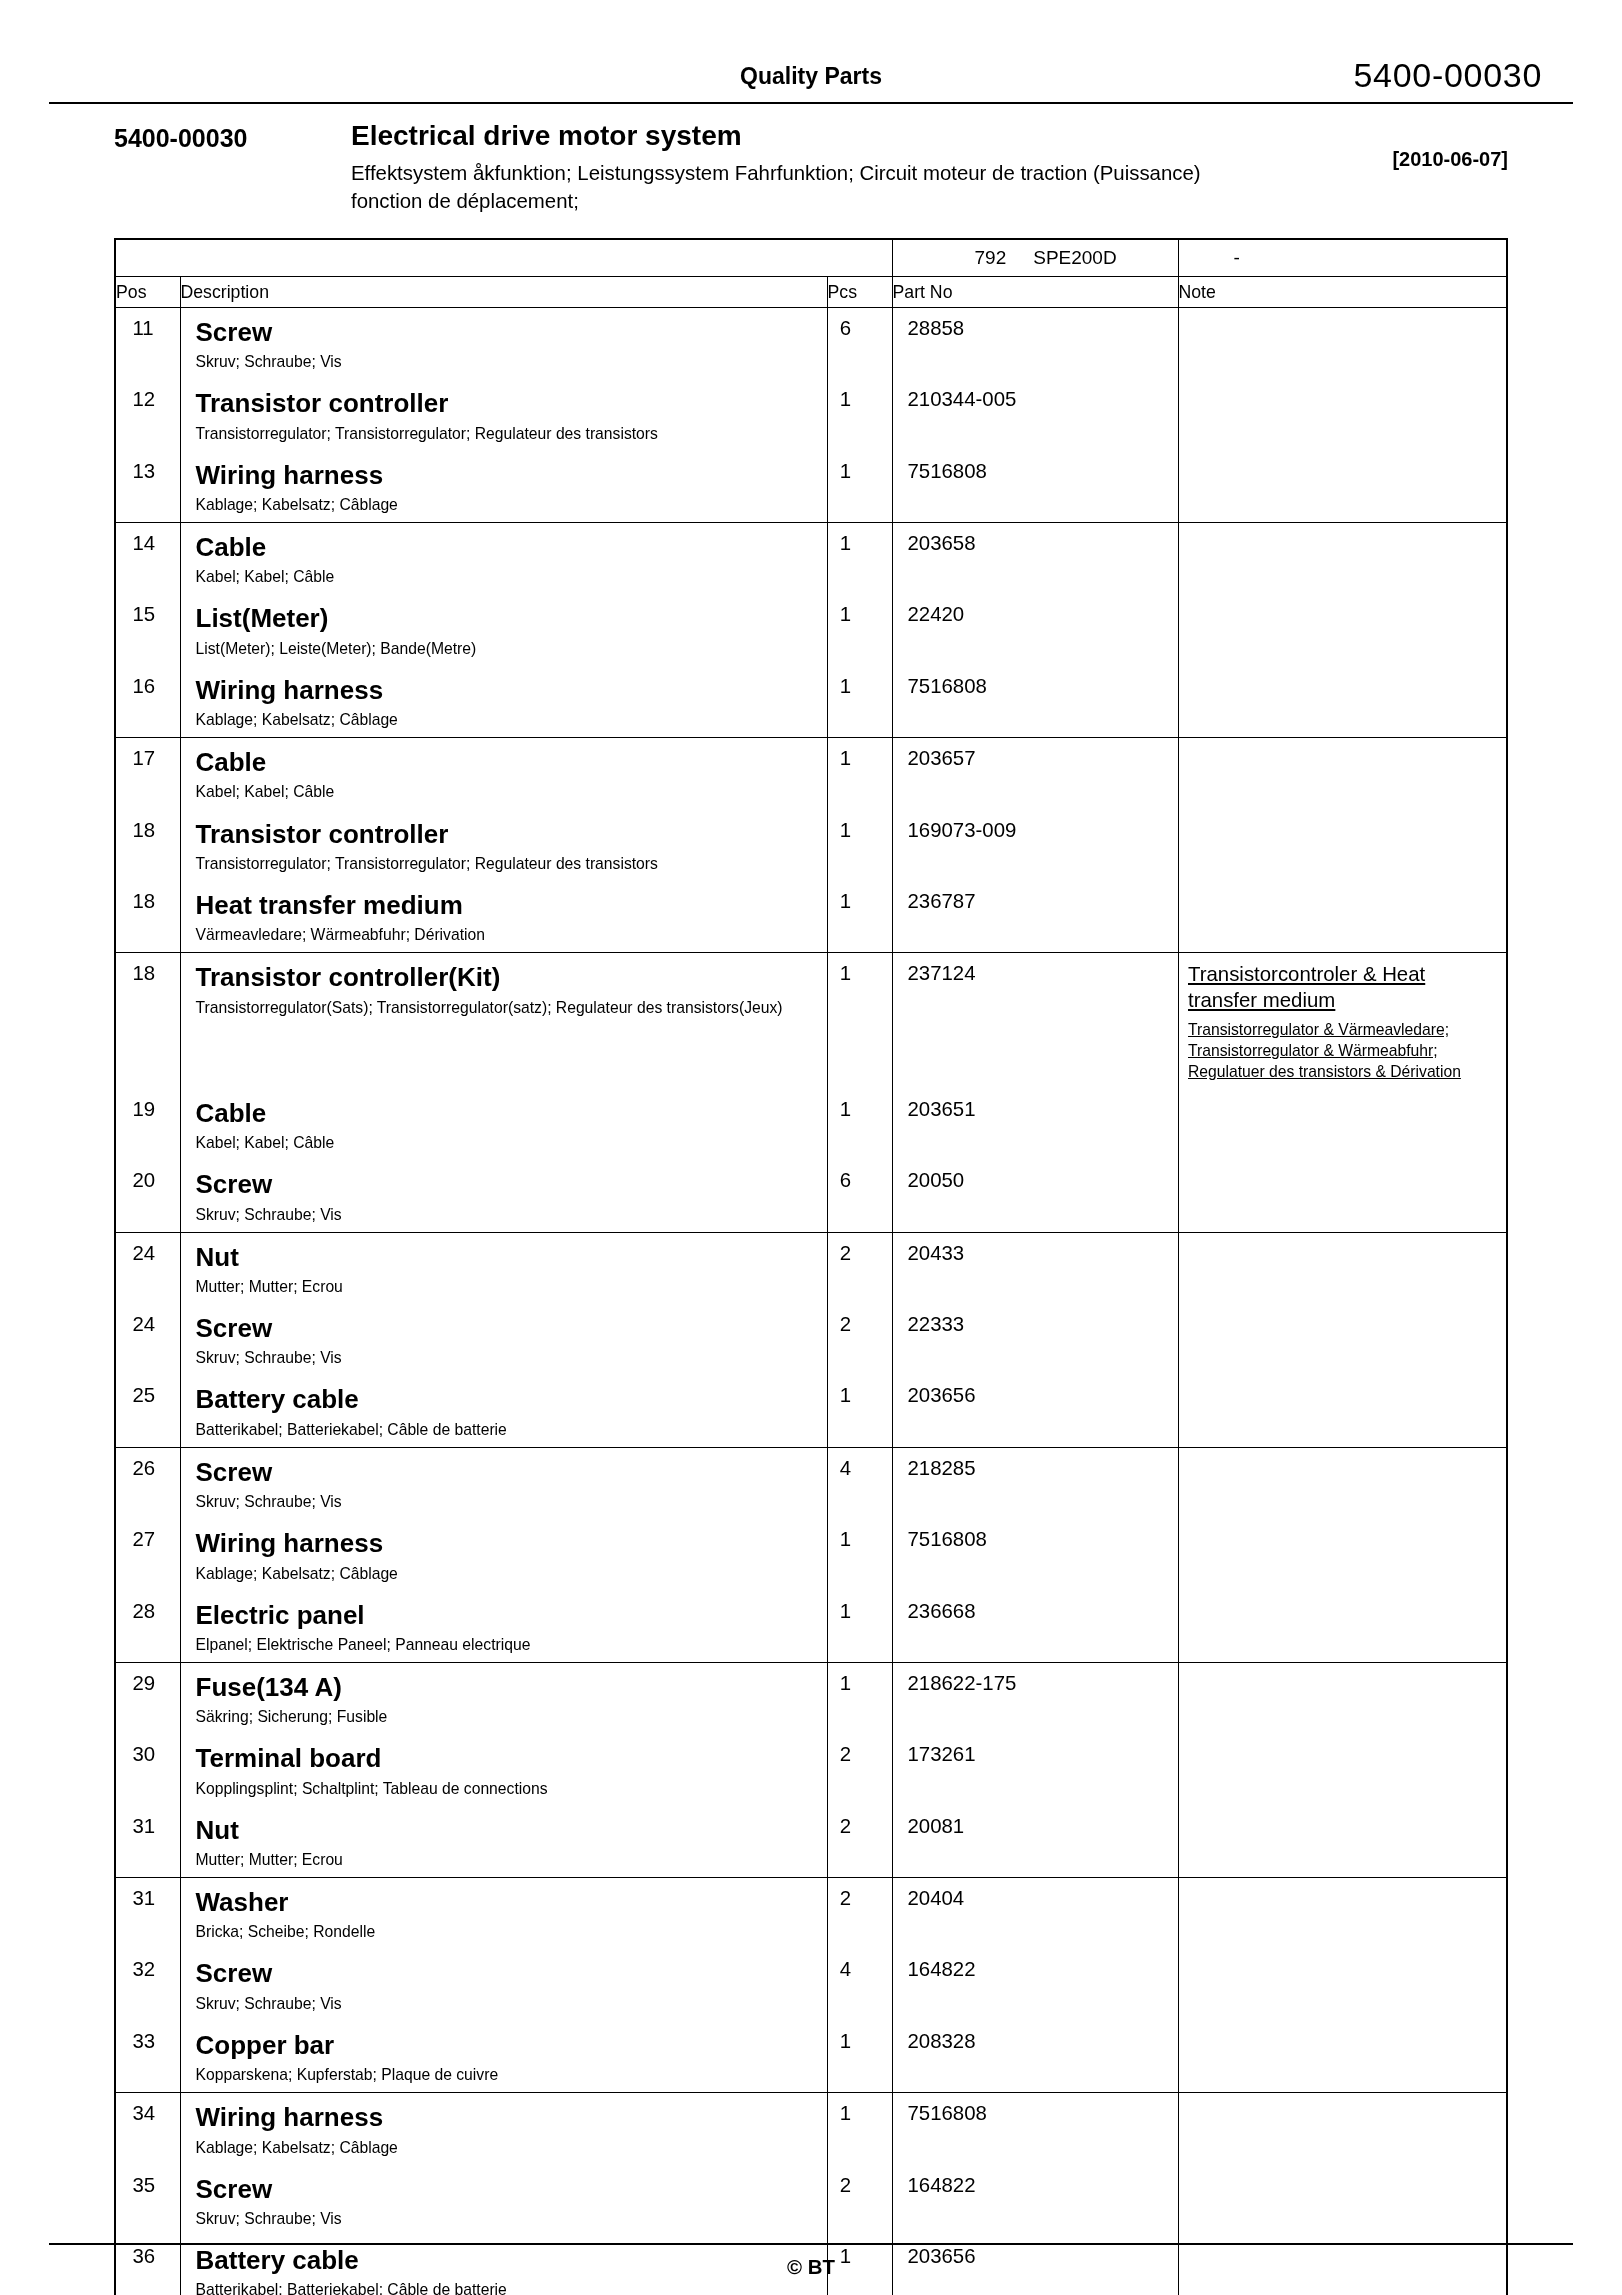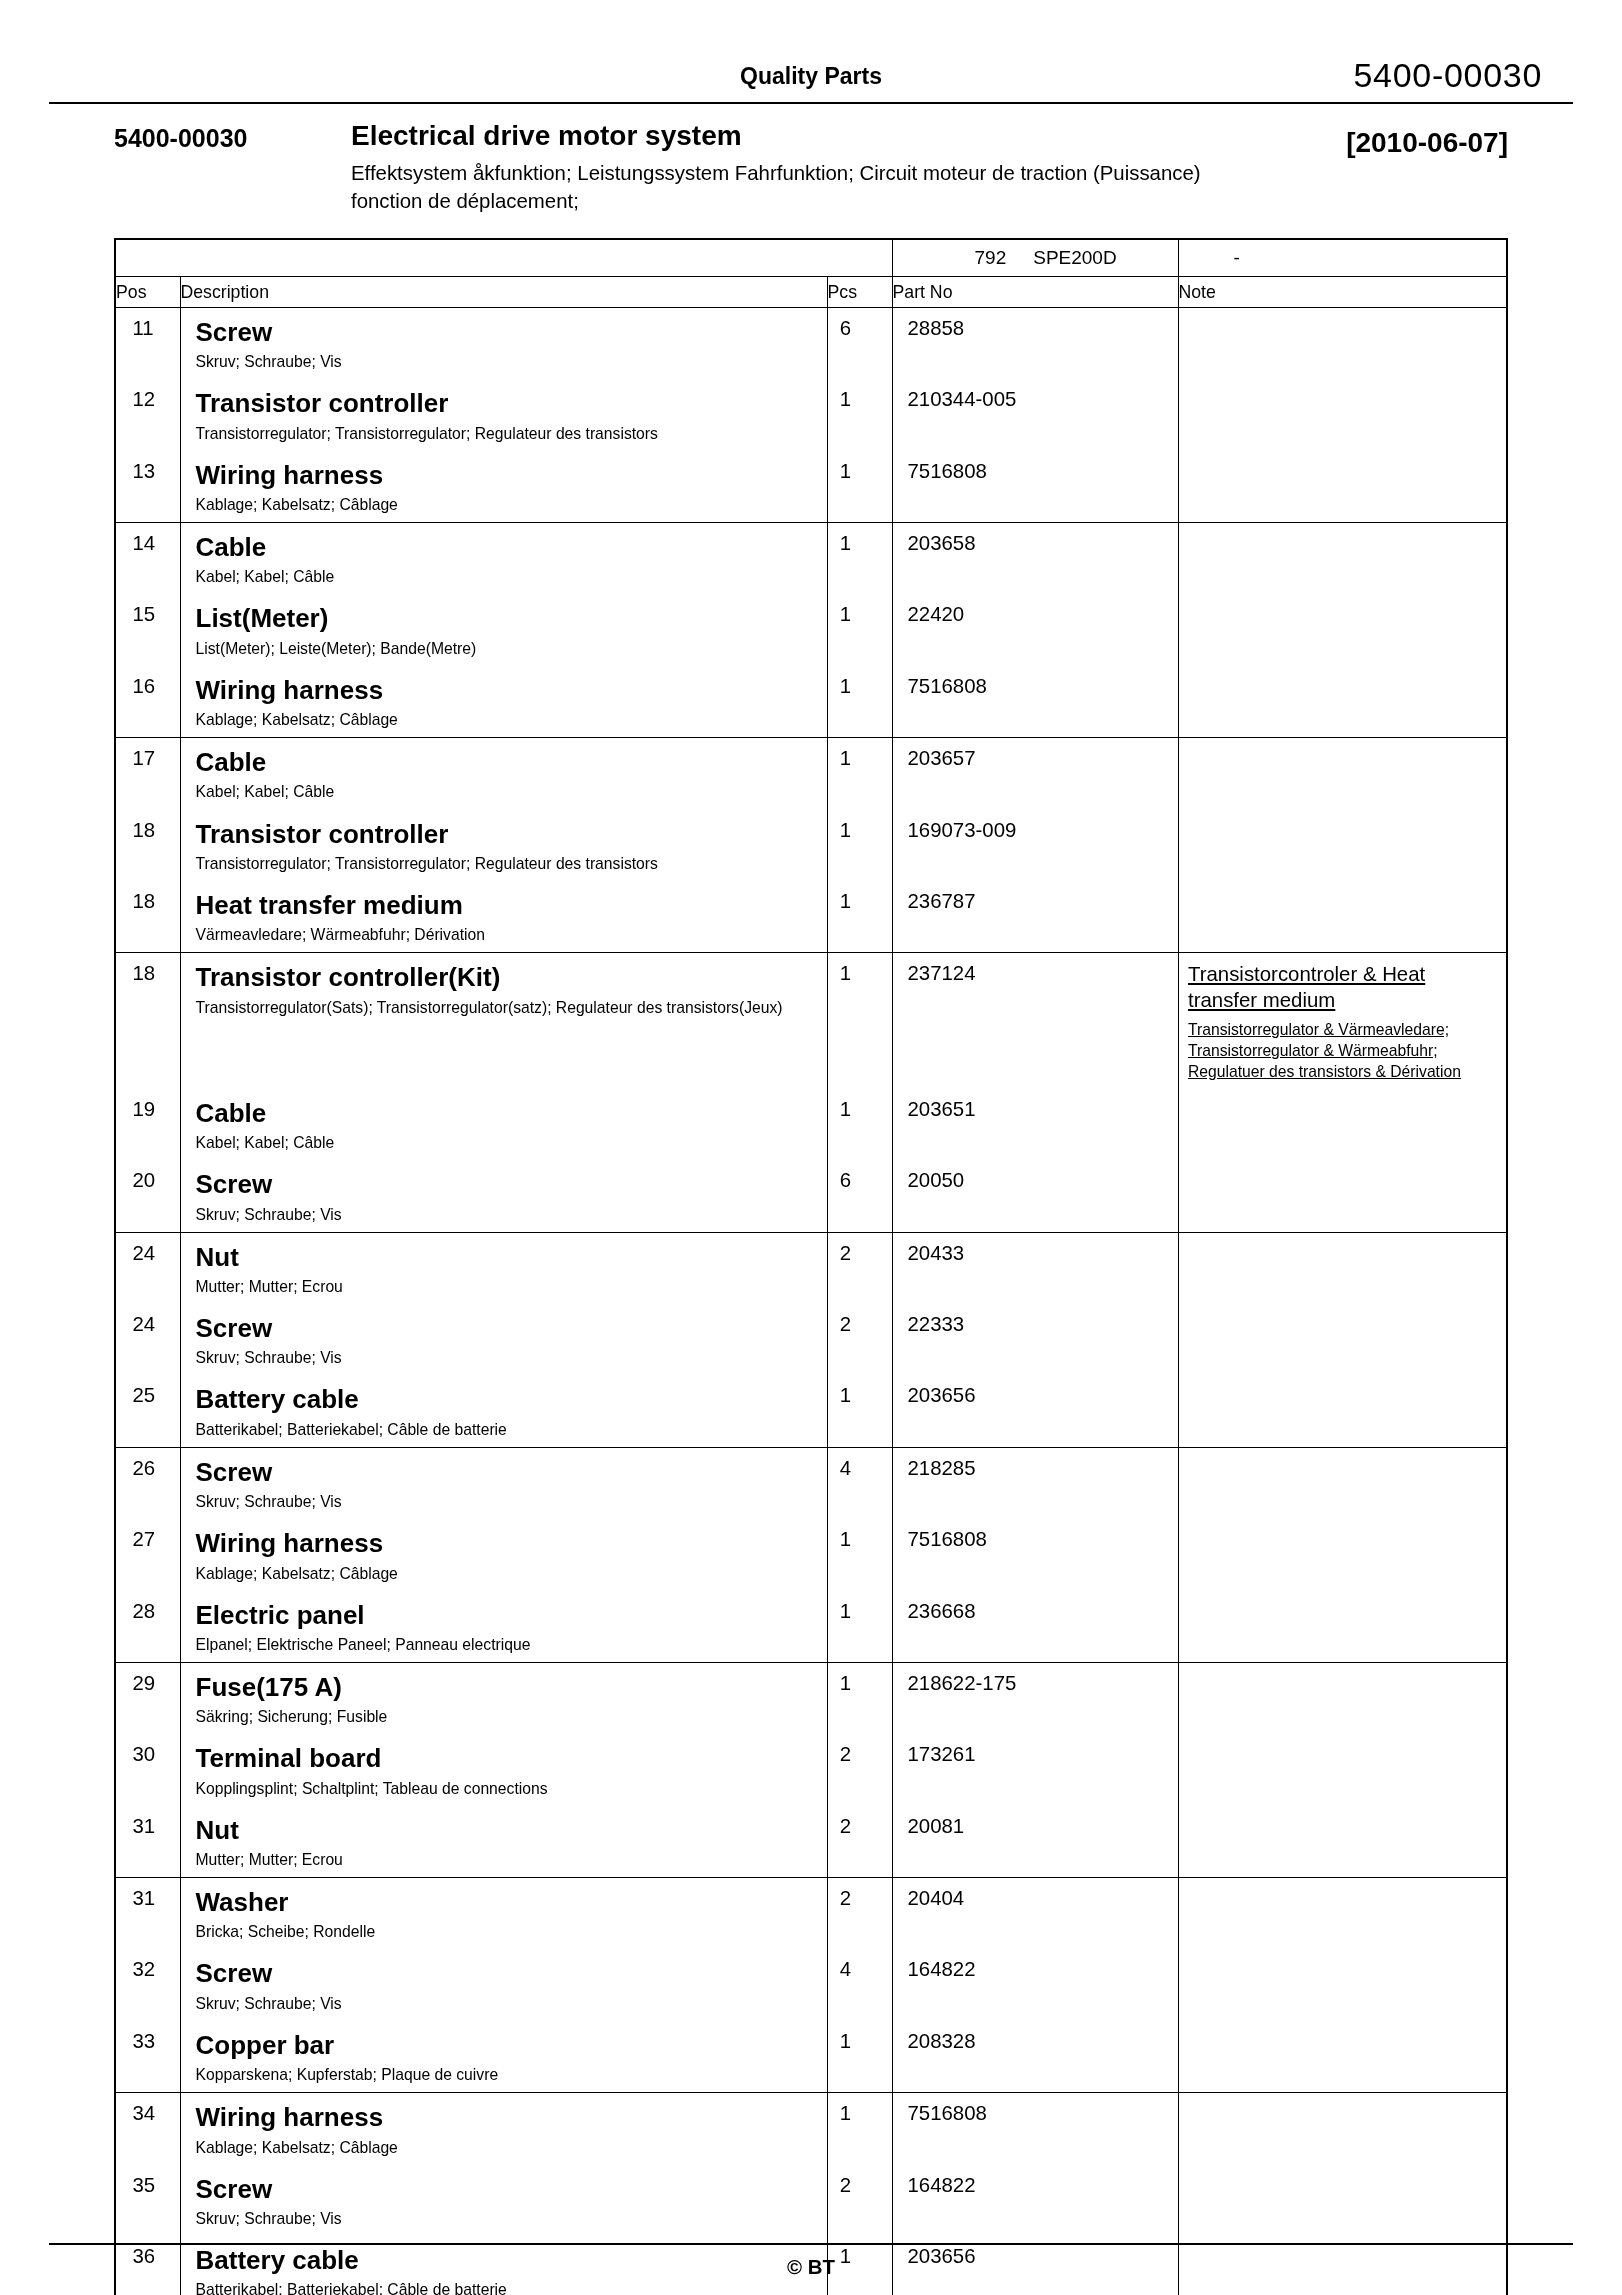--- a/index.html
+++ b/index.html
@@ -26,21 +26,21 @@
     font-size: 34px; font-weight: 400; letter-spacing: 0.7px;
   }
   .header-rule { border: none; border-top: 2.7px solid #000; margin: 6.8px 0 0; }
 
   
   .title-block { display: flex; align-items: flex-start; margin: 17.7px 65px 0; }
   .tb-code { width: 213px; font-weight: bold; font-size: 25px; padding-top: 2.7px; }
   .tb-main { flex: 1; margin-left: 24px; }
   .tb-title { font-weight: bold; font-size: 28px; margin: 0; line-height: 1.1; }
   .tb-sub { font-size: 20.4px; margin: 8.2px 0 0; line-height: 1.35; }
-  .tb-date { font-weight: bold; font-size: 28px; padding-top: 5.5px; white-space: nowrap; }
+  .tb-date { font-weight: bold; font-size: 20px; padding-top: 5.5px; white-space: nowrap; margin-top: 21px; }
 
   
   table.parts {
     margin: 22px 0 0 65px;
     width: 1393px;
     border-collapse: collapse;
     table-layout: fixed;
     border: 2px solid #000;
   }
   .parts td, .parts th {
@@ -367,21 +367,21 @@
     <td class="pcs">1</td>
     <td class="partno">236668</td>
     <td class="note">
       <div class="n-main"></div>
       <div class="n-sub"></div>
     </td>
   </tr>
         <tr class="part-row group-start">
     <td class="pos">29</td>
     <td class="desc">
-      <div class="d-main">Fuse(175 A)</div>
+      <div class="d-main">Fuse(134 A)</div>
       <div class="d-sub">Säkring; Sicherung; Fusible</div>
     </td>
     <td class="pcs">1</td>
     <td class="partno">218622-175</td>
     <td class="note">
       <div class="n-main"></div>
       <div class="n-sub"></div>
     </td>
   </tr>
         <tr class="part-row">

